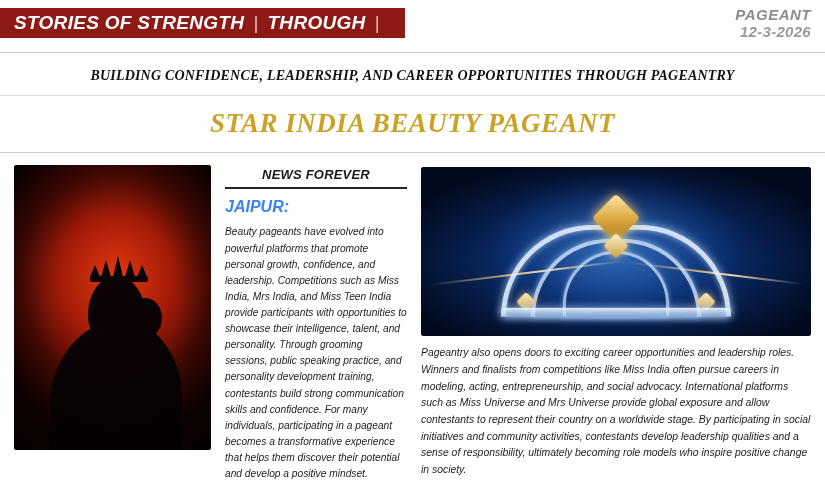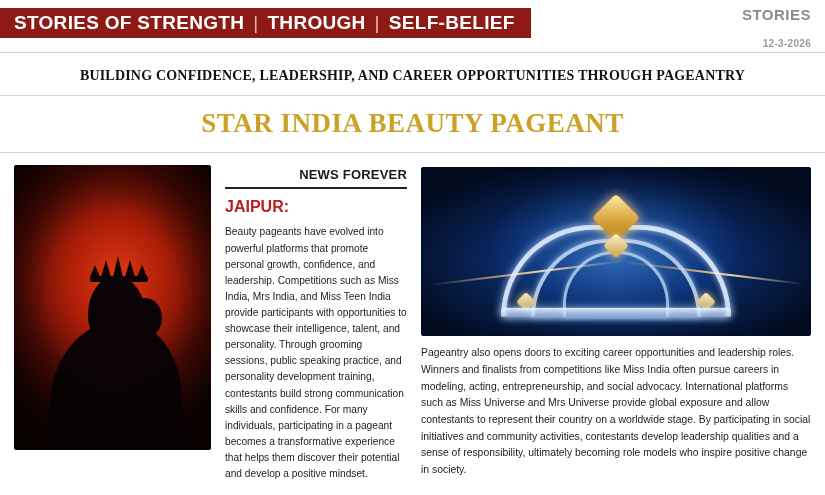--- a/index.html
+++ b/index.html
@@ -8,20 +8,21 @@
     height: 495px;
     background: #ffffff;
     font-family: "Liberation Sans", sans-serif;
     overflow: hidden;
   }
   .page {
     position: relative;
     width: 825px;
     height: 495px;
     background: #fff;
+    font-style: italic;
   }
 
   
   .topbar {
     position: relative;
     height: 52px;
     width: 100%;
   }
   .ribbon {
     position: absolute;
@@ -51,25 +52,25 @@
     text-align: right;
     color: #8c8c8c;
   }
   .datebox .dow {
     font-size: 15px;
     font-weight: bold;
     letter-spacing: 0.5px;
     color: #8c8c8c;
   }
   .datebox .dnum {
-    font-size: 10px;
+    font-size: 15px;
     font-weight: bold;
     letter-spacing: 0.3px;
     color: #9a9a9a;
-    margin-top: 15px;
+    margin-top: 0;
   }
 
   .rule {
     width: 100%;
     height: 1px;
     background: #cfcfcf;
   }
   .rule.thin { background: #d8d8d8; }
 
   
@@ -192,33 +193,33 @@
   .crown .s4 { left: 35px; border-bottom-width: 17px; }
   .crown .s5 { left: 47px; border-bottom-width: 12px; }
 
   
   .col-mid {
     width: 182px;
     flex: 0 0 182px;
     padding-top: 2px;
   }
   .news-forever {
-    text-align: right;
+    text-align: center;
     font-size: 13px;
     font-weight: bold;
     color: #1a1a1a;
     letter-spacing: 0.2px;
     padding-bottom: 5px;
     border-bottom: 2px solid #222;
     margin-bottom: 9px;
   }
   .dateline {
     font-size: 16px;
     font-weight: bold;
-    color: #b91c1c;
+    color: #3b82f6;
     margin-bottom: 8px;
   }
   .col-mid p {
     font-size: 10.2px;
     line-height: 1.58;
     color: #1c1c1c;
     text-align: left;
   }
 
   
@@ -345,24 +346,23 @@
 <body>
 
 <div class="page">
 
   <div class="topbar">
     <div class="ribbon">
       <span>STORIES OF STRENGTH</span>
       <span class="sep">|</span>
       <span>THROUGH</span>
       <span class="sep">|</span>
-      <span>SELF-BELIEF</span>
     </div>
     <div class="datebox">
-      <div class="dow">STORIES</div>
+      <div class="dow">PAGEANT</div>
       <div class="dnum">12-3-2026</div>
     </div>
   </div>
 
   <div class="rule"></div>
 
   <div class="headline">BUILDING CONFIDENCE, LEADERSHIP, AND CAREER OPPORTUNITIES THROUGH PAGEANTRY</div>
 
   <div class="rule thin"></div>
 

